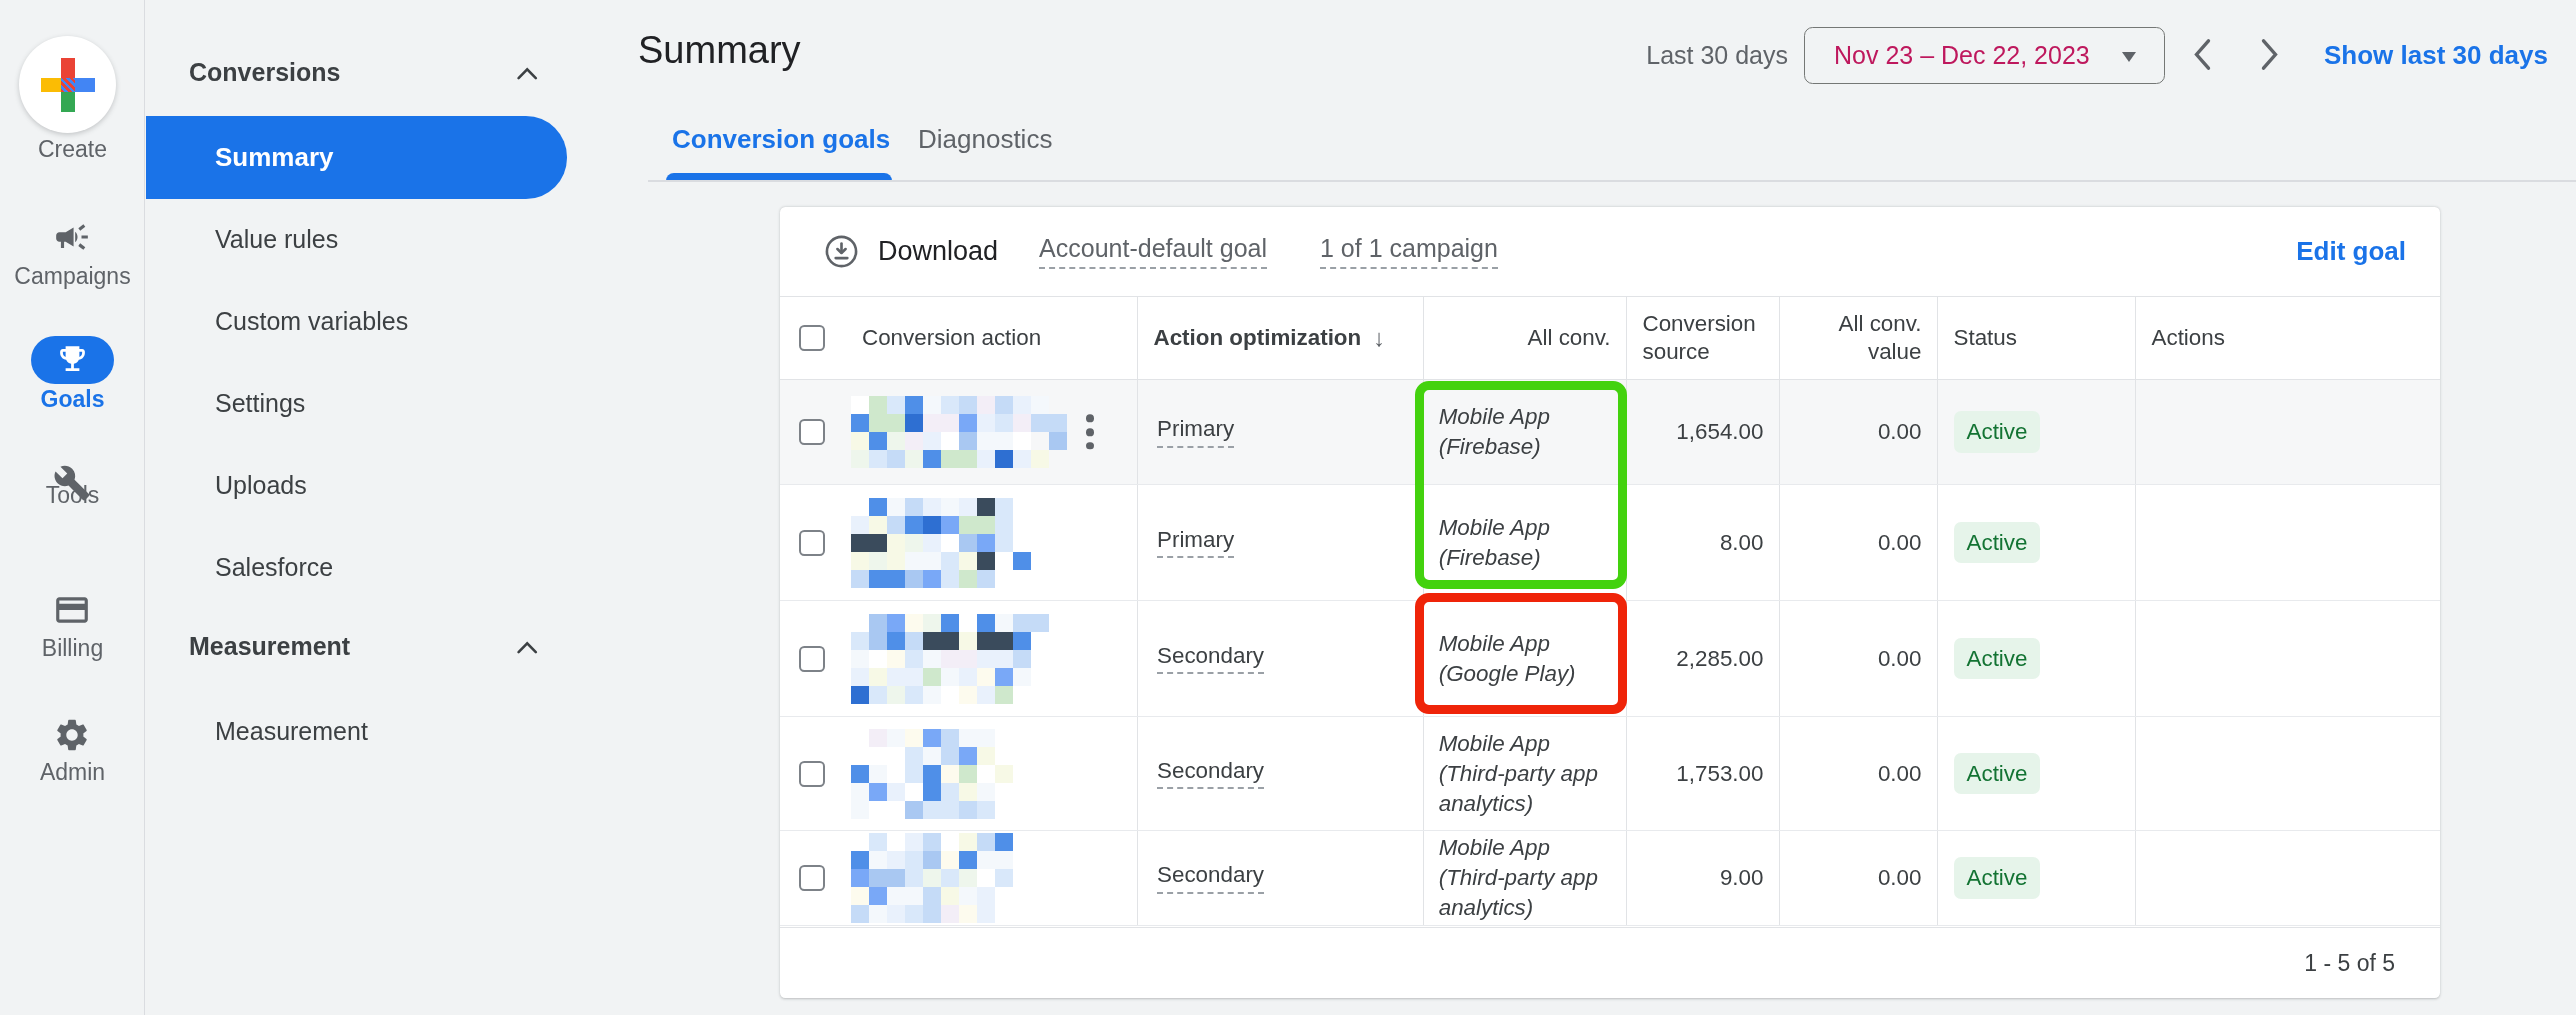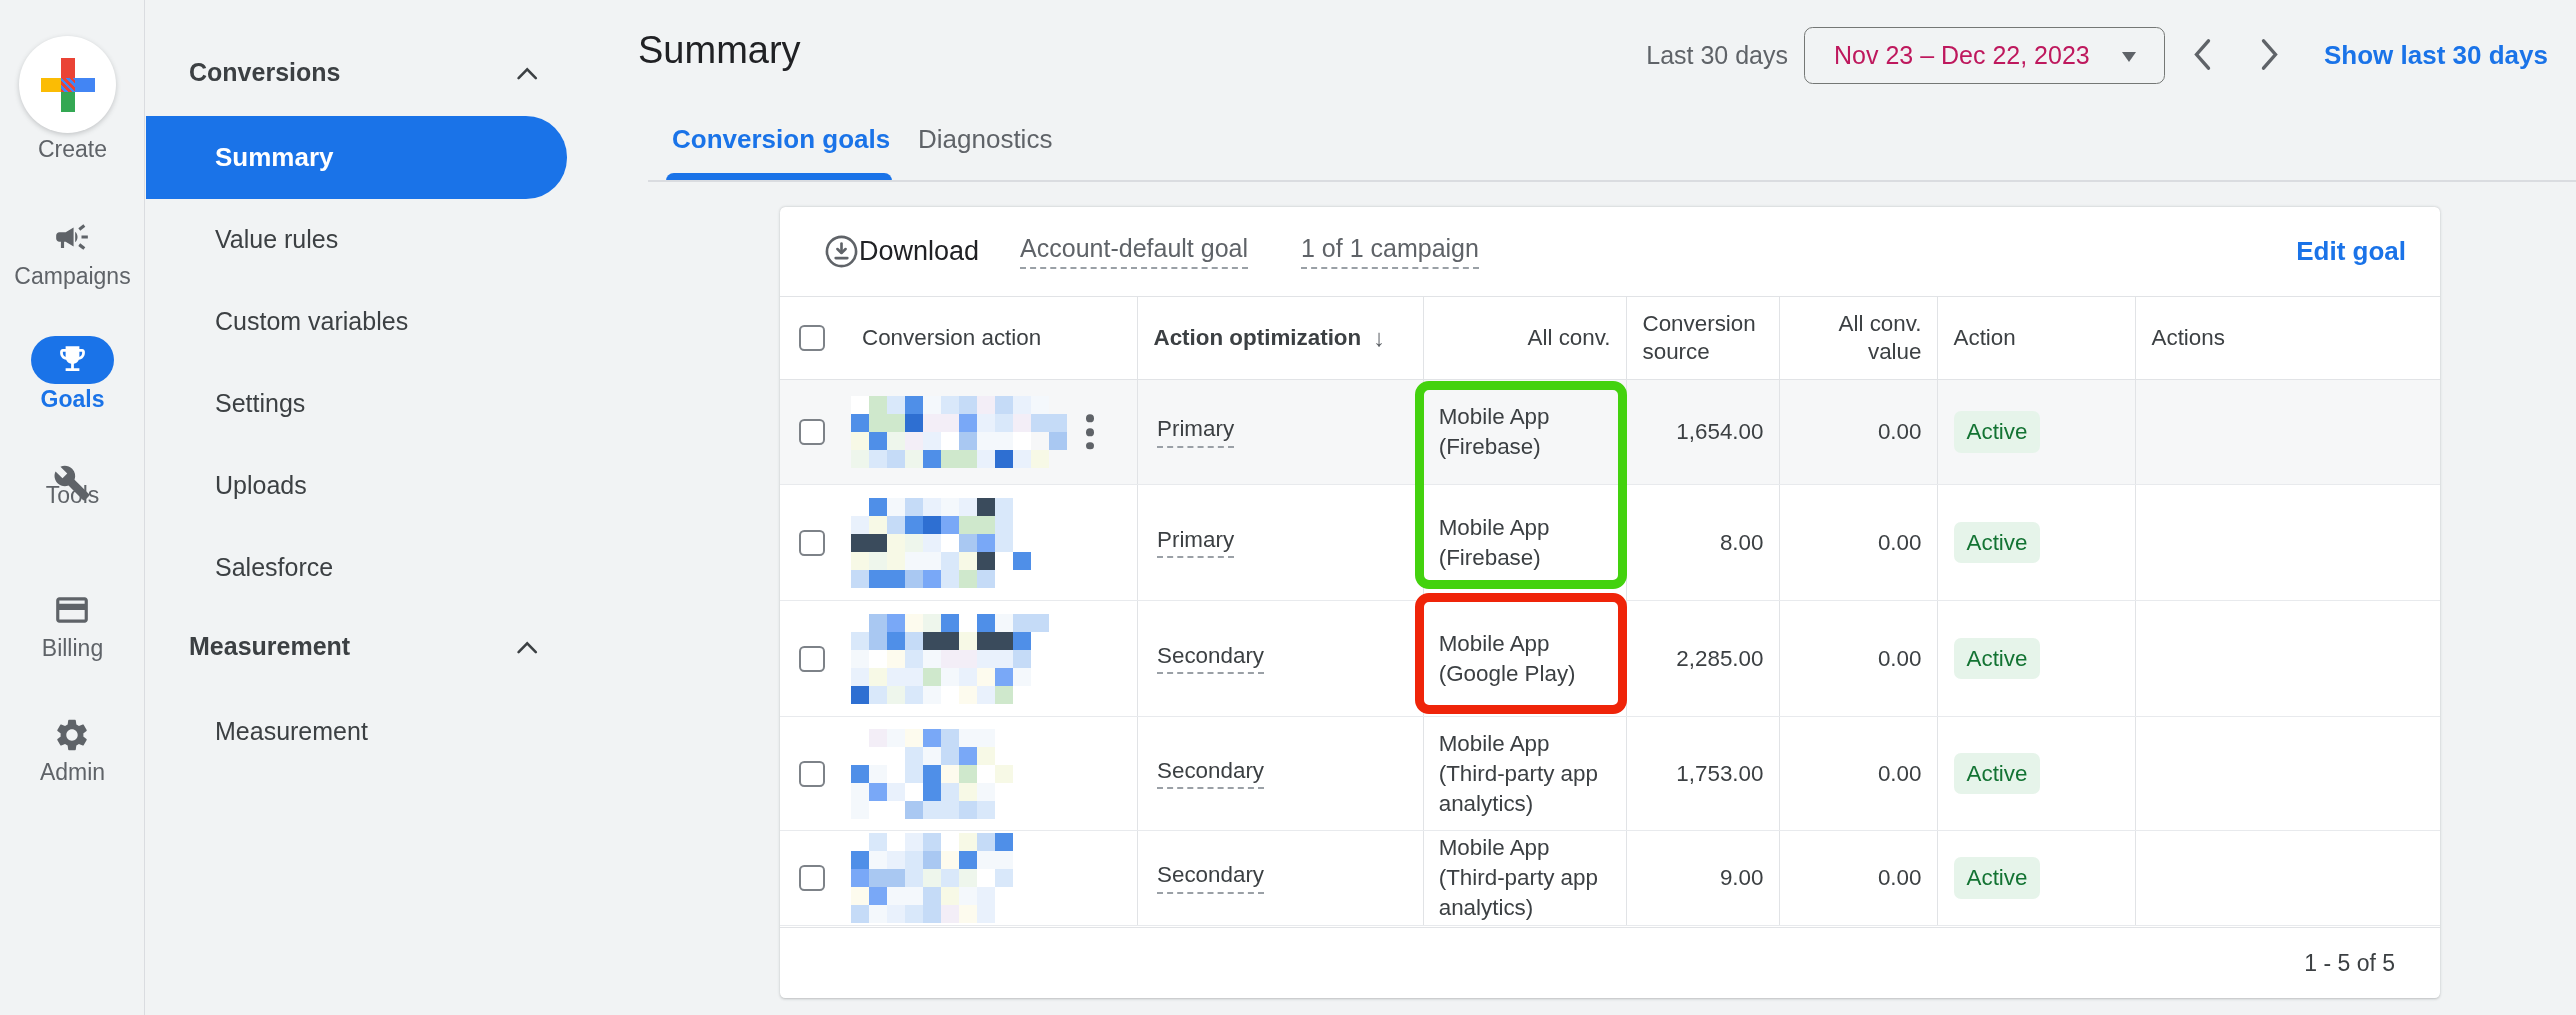--- a/index.html
+++ b/index.html
@@ -59,21 +59,21 @@
   .tab-diag { left:918px; }
   .tab-indicator { position:absolute; left:666px; top:173px; width:226px; height:7.8px; background:#1a73e8; border-radius:7.8px 7.8px 0 0; }
   .tab-divider { position:absolute; left:648px; top:180px; width:1928px; height:1.7px; background:#dadce0; }
 
   
   .card { position:absolute; left:780px; top:207px; width:1660px; height:791px; background:#fff; border-radius:5.2px;
           box-shadow:0 0.9px 2.6px rgba(60,64,67,.3); }
   .toolbar { position:absolute; left:0; top:0; width:100%; height:89px; display:flex; align-items:center; }
   .dl-icon { margin-left:44px; width:35px; height:35px; color:#5f6368; cursor:pointer; }
   .dl-icon svg { width:35px; height:35px; display:block; }
-  .dl-label { font-size:27px; font-weight:500; color:#202124; cursor:pointer; }
+  .dl-label { margin-left:19px; font-size:27px; font-weight:500; color:#202124; cursor:pointer; }
   .chip { margin-left:41px; font-size:25px; color:#5f6368; border-bottom:2.6px dashed #9aa0a6; padding-bottom:4.3px; cursor:pointer; }
   .chip + .chip { margin-left:53px; }
   .edit-goal { margin-left:auto; margin-right:34px; font-size:26px; font-weight:bold; color:#1a73e8; cursor:pointer; }
 
   .grid-row { display:grid; grid-template-columns:357px 286px 203px 153px 158px 198px 304px; position:relative; }
   .cell { border-left:0.9px solid #e1e3e6; position:relative; }
   .cell:first-child { border-left:none;padding-left:19px; }
 
   .thead { position:absolute; left:0; top:89px; width:100%; height:84px; border-top:0.9px solid #e1e3e6; border-bottom:0.9px solid #e1e3e6; }
   .th { font-size:22.4px; font-weight:500; color:#3c4043; display:flex; align-items:center; padding:0 15.5px; line-height:28.4px; }
@@ -84,21 +84,21 @@
 
   .tbody { position:absolute; left:0; top:173px; width:100%; }
   .trow { border-bottom:0.9px solid #e8eaed; }
   .trow.r0 { height:105px; background:#f6f7f8; }
   .trow.r1 { height:116px; }
   .trow.r2 { height:116px; }
   .trow.r3 { height:114px; }
   .trow.r4 { height:95px; }
   .td { font-size:22.4px; color:#3c4043; display:flex; align-items:center; padding:0 15.5px; }
   .td.num { justify-content:flex-end; }
-  .td.src { line-height:30px; padding-left:14.7px; padding-right:16px; }
+  .td.src { line-height:30px; padding-left:14.7px; padding-right:16px;font-style:italic; }
   .td-first { padding-left:34px; }
 
   .checkbox { width:26px; height:26px; border:2.6px solid #7d8288; border-radius:5.2px; background:#fff; flex:0 0 auto; cursor:pointer; }
   .mosaic { margin-left:26px; display:grid; gap:0; }
   .mosaic i { width:18px; height:18px; display:block; }
   .kebab { position:absolute; left:306px; top:50%; transform:translateY(-50%); width:8.6px; cursor:pointer; }
   .kebab b { display:block; width:7.8px; height:7.8px; border-radius:50%; background:#5f6368; margin:6px 0; }
   .dashed-u { border-bottom:2.6px dashed #9aa0a6; padding-bottom:3.4px; cursor:pointer; }
   .badge { background:#e6f4ea; color:#137333; font-size:22.4px; padding:7.8px 13px; border-radius:7px; }
 
@@ -244,21 +244,21 @@
       <div class="cell th num">
           <span>All conv.</span>
         </div>
       <div class="cell th">
           <span>Conversion source</span>
         </div>
       <div class="cell th num">
           <span>All conv. value</span>
         </div>
       <div class="cell th">
-          <span>Action</span>
+          <span>Status</span>
         </div>
       <div class="cell th">
           <span>Actions</span>
         </div>
     </div>
 
     <div class="tbody">
         <div class="grid-row trow r0">
           <div class="cell td td-first">
             <span class="checkbox"></span>

